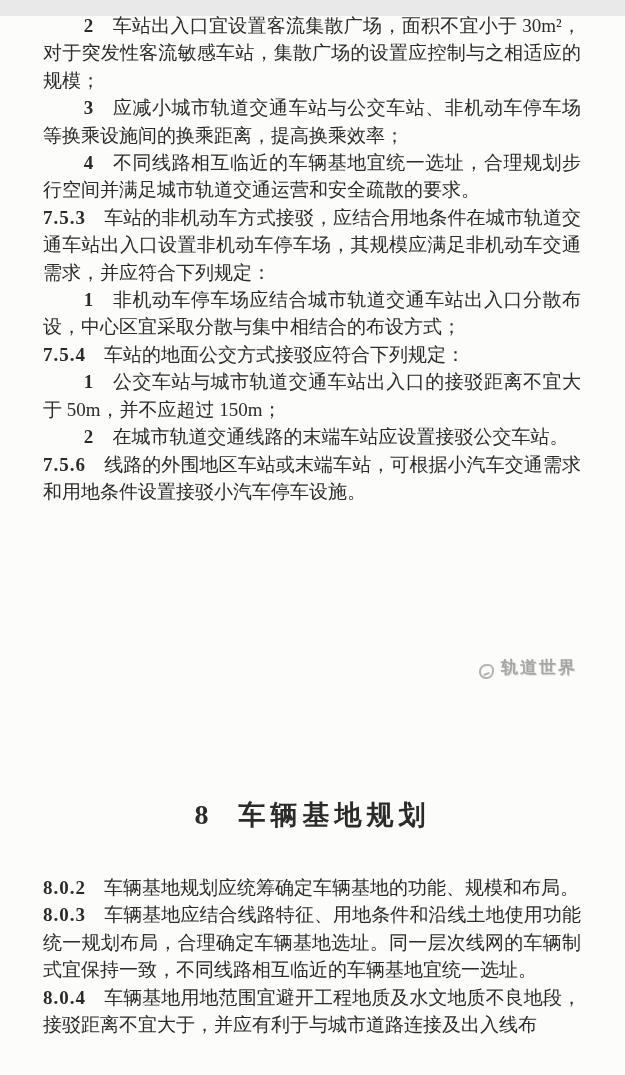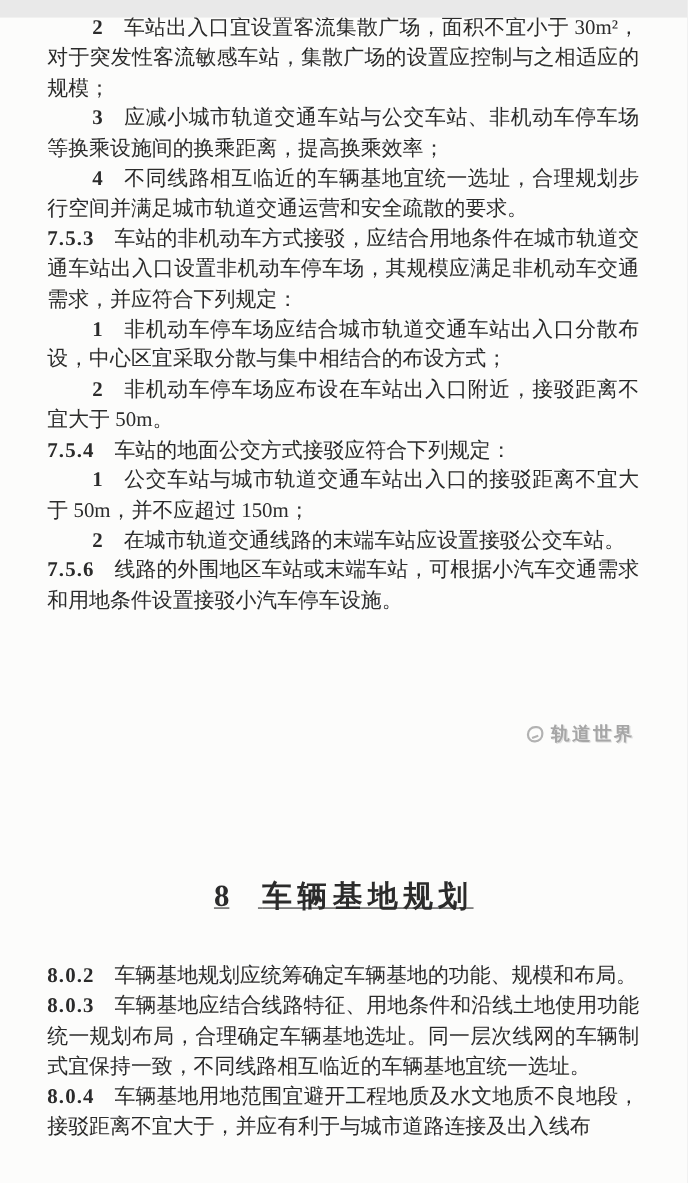--- a/index.html
+++ b/index.html
@@ -38,21 +38,21 @@
     font-weight: 700;
     letter-spacing: 1px;
     margin-right: 0.95em;
     font-family: "Liberation Serif", "DejaVu Serif", serif;
   }
   .watermark {
     position: absolute;
     top: 640px;
     right: 48px;
     display: flex;
-    align-items: center;
+    align-items: flex-end;
     gap: 7px;
     color: #a2a2a2;
     opacity: 0.9;
   }
   .wm-icon {
     display: inline-block;
     width: 15px;
     height: 15px;
     border: 2px solid #ababab;
     border-radius: 50% 40% 50% 45%;
@@ -77,21 +77,20 @@
     text-shadow: 1px 1px 0 #dcdcdc;
   }
   .chapter-heading {
     position: absolute;
     top: 781px;
     left: 0;
     width: 100%;
     text-align: center;
     font-weight: 700;
     white-space: nowrap;
-    text-decoration: underline;
   }
   .ch-num {
     font-size: 28px;
     letter-spacing: 0;
     margin-right: 26px;
   }
   .ch-title {
     font-size: 27px;
     letter-spacing: 5px;
   }
@@ -114,21 +113,20 @@
 <body>
 
 <div class="page">
 
   <div class="text-col sec7" id="sec7">
       <p class="para item"><span class="num">2</span><span>车站出入口宜设置客流集散广场，面积不宜小于 30m²，对于突发性客流敏感车站，集散广场的设置应控制与之相适应的规模；</span></p>
       <p class="para item"><span class="num">3</span><span>应减小城市轨道交通车站与公交车站、非机动车停车场等换乘设施间的换乘距离，提高换乘效率；</span></p>
       <p class="para item"><span class="num">4</span><span>不同线路相互临近的车辆基地宜统一选址，合理规划步行空间并满足城市轨道交通运营和安全疏散的要求。</span></p>
       <p class="para section"><span class="num">7.5.3</span><span>车站的非机动车方式接驳，应结合用地条件在城市轨道交通车站出入口设置非机动车停车场，其规模应满足非机动车交通需求，并应符合下列规定：</span></p>
       <p class="para item"><span class="num">1</span><span>非机动车停车场应结合城市轨道交通车站出入口分散布设，中心区宜采取分散与集中相结合的布设方式；</span></p>
-      <p class="para item"><span class="num">2</span><span>非机动车停车场应布设在车站出入口附近，接驳距离不宜大于 50m。</span></p>
       <p class="para section"><span class="num">7.5.4</span><span>车站的地面公交方式接驳应符合下列规定：</span></p>
       <p class="para item"><span class="num">1</span><span>公交车站与城市轨道交通车站出入口的接驳距离不宜大于 50m，并不应超过 150m；</span></p>
       <p class="para item"><span class="num">2</span><span>在城市轨道交通线路的末端车站应设置接驳公交车站。</span></p>
       <p class="para section"><span class="num">7.5.6</span><span>线路的外围地区车站或末端车站，可根据小汽车交通需求和用地条件设置接驳小汽车停车设施。</span></p>
     </div>
 
   <div class="watermark">
     <span class="wm-icon"></span>
     <span class="wm-text">轨道世界</span>
   </div>

